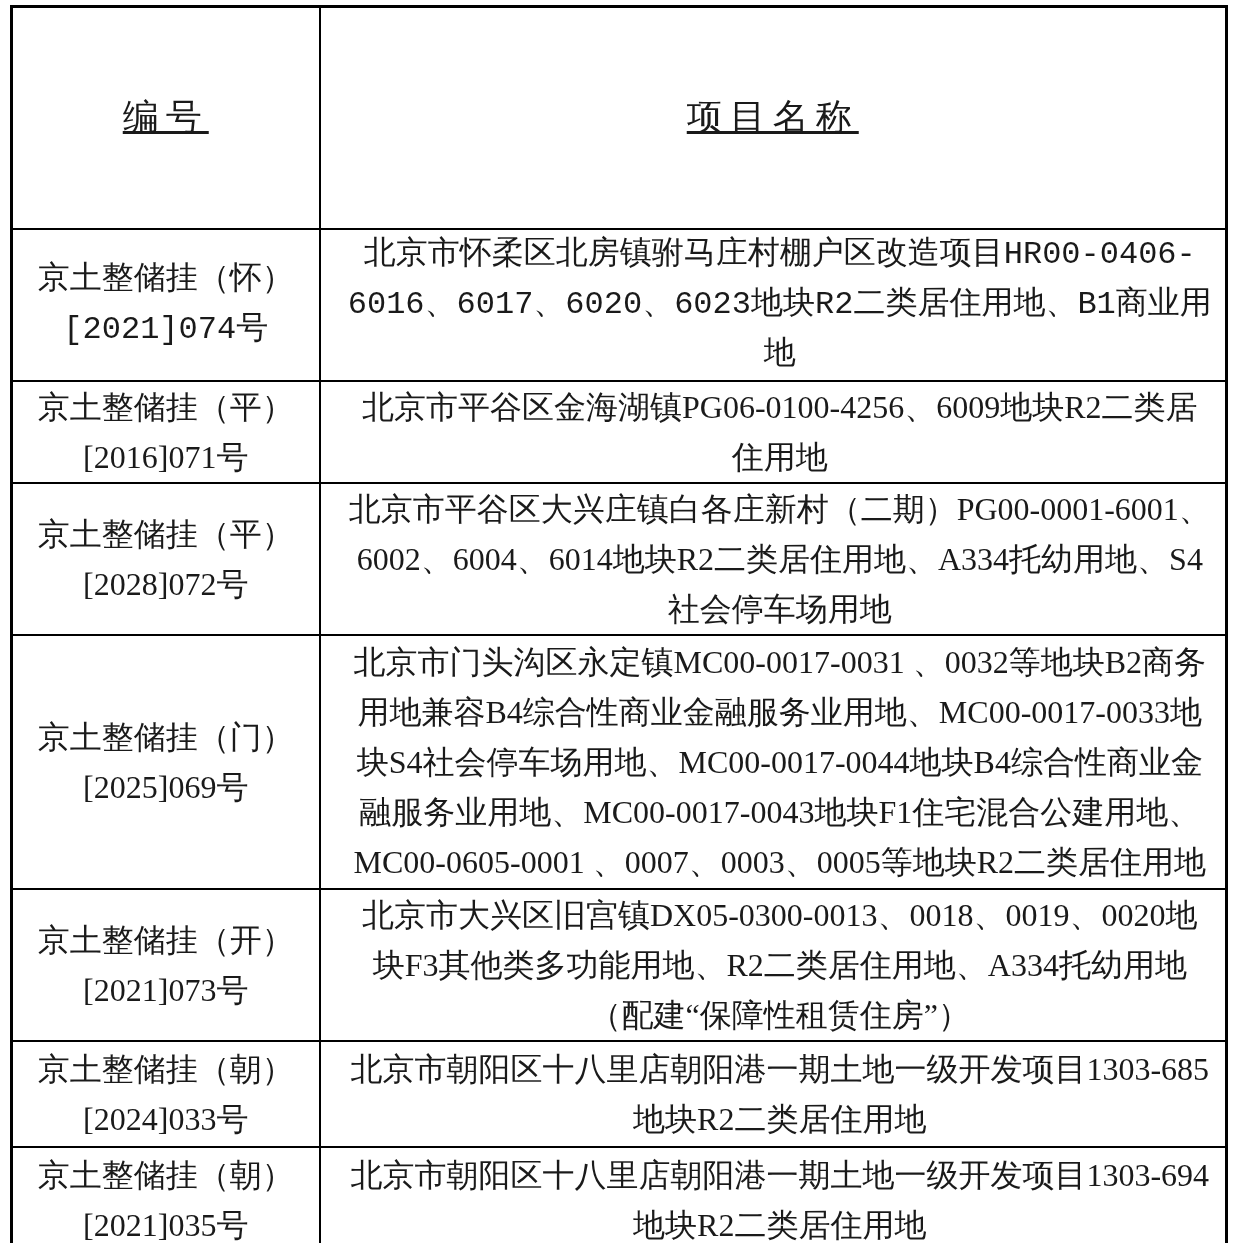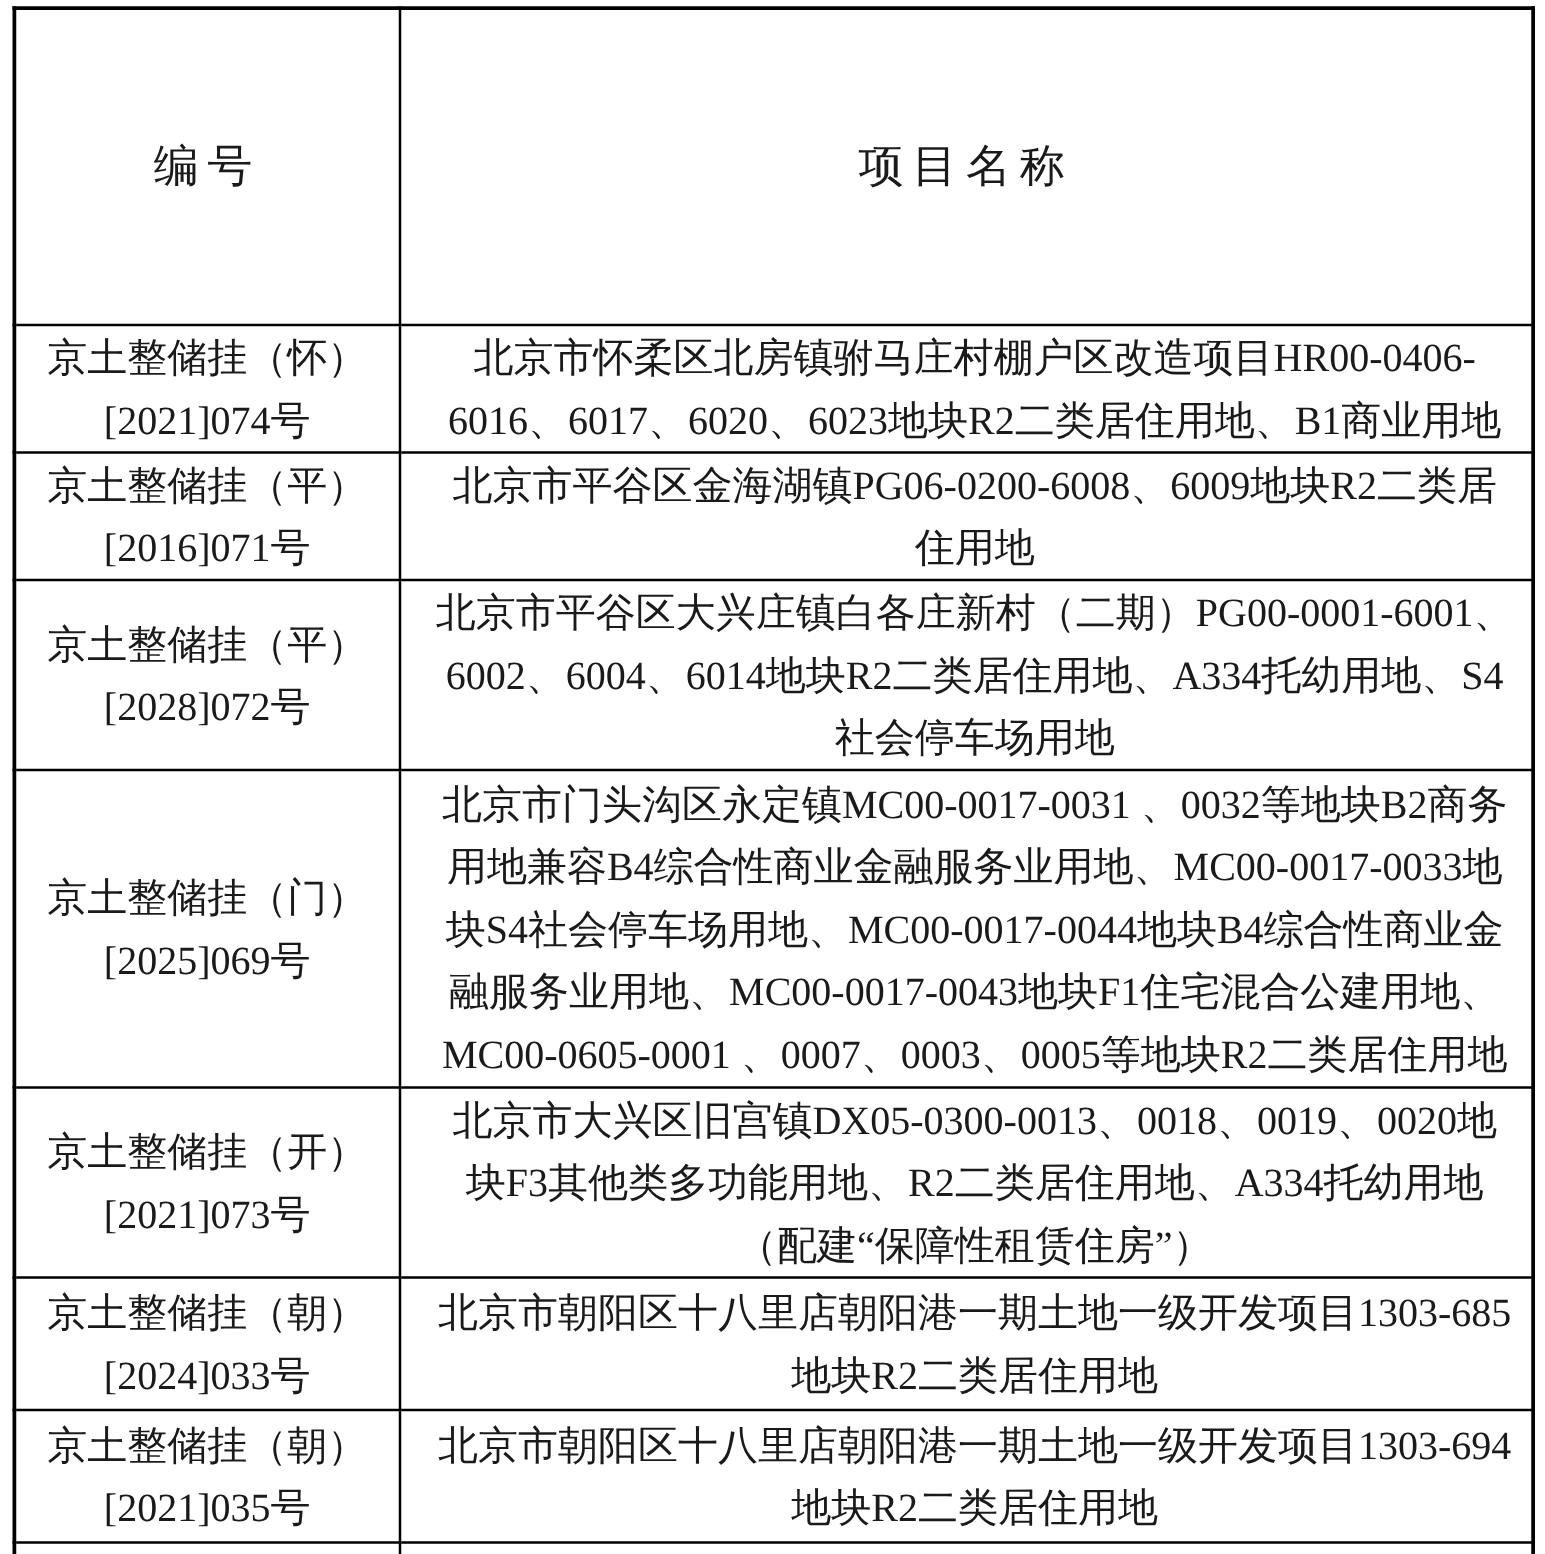--- a/index.html
+++ b/index.html
@@ -47,39 +47,39 @@
 </style>
 </head>
 <body>
 
 <table class="doc-table">
   <colgroup>
     <col class="code-col">
     <col class="name-col">
   </colgroup>
   <tbody>
-    <tr style="height:253px;">
+    <tr style="height:222px;text-decoration:underline;">
       <th class="header-cell">编号</th>
       <th class="header-cell">项目名称</th>
     </tr>
 
-    <tr style="height:100px;">
+    <tr style="height:100px;font-family:Liberation Mono, monospace;">
       <td class="code-cell">
         <span class="code-line">京土整储挂（怀）</span>
         <span class="code-line">[2021]074号</span>
       </td>
       <td class="name-cell">北京市怀柔区北房镇驸马庄村棚户区改造项目HR00-0406-6016、6017、6020、6023地块R2二类居住用地、B1商业用地</td>
     </tr>
 
     <tr style="height:99px;">
       <td class="code-cell">
         <span class="code-line">京土整储挂（平）</span>
         <span class="code-line">[2016]071号</span>
       </td>
-      <td class="name-cell">北京市平谷区金海湖镇PG06-0200-6008、6009地块R2二类居住用地</td>
+      <td class="name-cell">北京市平谷区金海湖镇PG06-0100-4256、6009地块R2二类居住用地</td>
     </tr>
 
     <tr style="height:150px;">
       <td class="code-cell">
         <span class="code-line">京土整储挂（平）</span>
         <span class="code-line">[2028]072号</span>
       </td>
       <td class="name-cell">北京市平谷区大兴庄镇白各庄新村（二期）PG00-0001-6001、6002、6004、6014地块R2二类居住用地、A334托幼用地、S4社会停车场用地</td>
     </tr>
 

